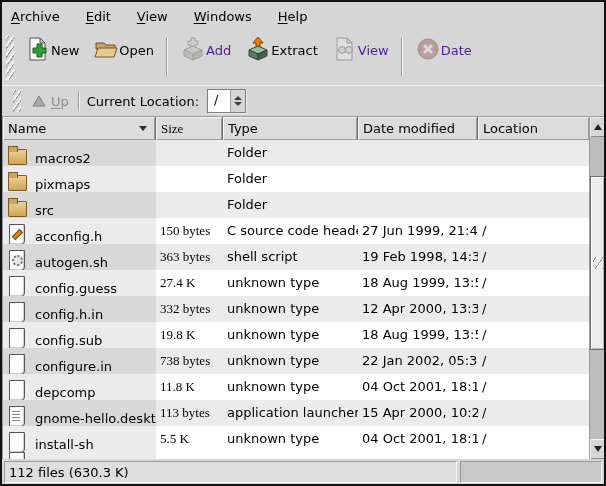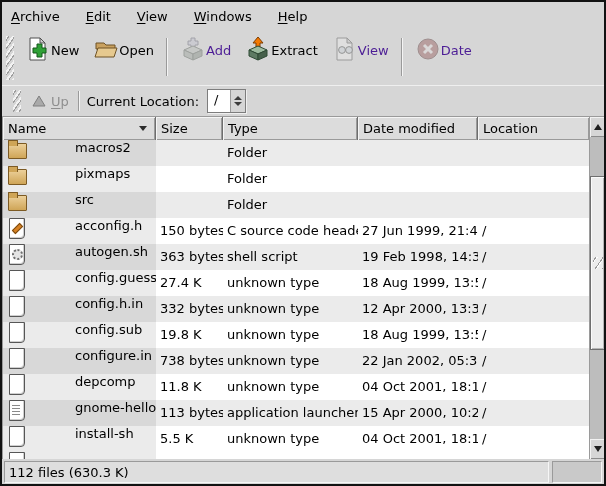--- a/index.html
+++ b/index.html
@@ -52,28 +52,28 @@
 
   
   .tablewrap { height:343px; flex:none; display:flex; border-top:1px solid #9a9a9a; border-left:1px solid #9a9a9a; }
   .cols { width:586px; flex:none; display:flex; flex-direction:column; background:#fff; overflow:hidden; }
   .thead { display:flex; height:23px; flex:none; }
   .th { background:#dcdcdc; position:relative; display:flex; align-items:center;
         padding:0 5px; border-right:1px solid #6e6e6e; flex:none;
         box-shadow:inset 1px 1px 0 #f5f5f5, inset -1px -1px 0 #9a9a9a; }
   .th .sort { width:0; height:0; border-left:4px solid transparent; border-right:4px solid transparent;
               border-top:5px solid #2c2c2c; margin-left:auto; margin-right:3px; }
-  .c-name { width:153px; } .c-size { width:67px; } .c-type { width:135px; }
+  .c-name { width:153px; } .c-size { width:67px;font-family:Liberation Serif, serif; } .c-type { width:135px; }
   .c-date { width:120px; } .c-loc { width:111px; border-right:none; }
 
   .tbody { height:320px; overflow:hidden; }
   .row { display:flex; height:26px; background:#fff; }
   .row.shaded { background:#ebebeb; }
   .cell { padding:5px 4px 0 4px; white-space:nowrap; overflow:hidden; flex:none; }
-  .cell-name { display:flex; align-items:flex-start; padding:0 0 0 4px; background:#ebebeb;gap:40px; }
+  .cell-name { display:flex; align-items:flex-end; padding:0 0 0 4px; background:#ebebeb; }
   .row.shaded .cell-name { background:#d8d8d8; }
 
   
   .ficon { width:20px; height:20px; position:relative; flex:none; margin-right:8px; }
   .row[data-icon="folder"] .ficon::after { content:""; position:absolute; left:1px; top:0; width:8px; height:5px;
       background:#cfa557; border:1px solid #7c5a23; border-bottom:none; border-radius:1px 1px 0 0; }
   .row[data-icon="folder"] .ficon::before { content:""; position:absolute; left:1px; top:3px; width:17px; height:14px;
       background:linear-gradient(#ecd09a,#cfa557); border:1px solid #7c5a23; border-radius:1px; }
   .row[data-icon^="page"] .ficon::before, .partial-row .ficon::before { content:""; position:absolute; left:2px; top:0;
       width:14px; height:19px; background:#fff; border:1px solid #565656; border-radius:0 0 4px 0;
@@ -98,21 +98,21 @@
   .sthumb { position:absolute; left:0; top:39px; width:15px; height:174px; background:#ececec;
             border:1px solid #6f6f6f; box-shadow:inset 1px 1px 0 #fbfbfb, inset -1px -1px 0 #b5b5b5; }
   .sthumb::after { content:""; position:absolute; left:2px; top:80px; width:10px; height:12px;
       background:repeating-linear-gradient(125deg, transparent 0 2px, #9a9a9a 2px 3px, #fdfdfd 3px 4px, transparent 4px 6px); }
 
   
   .statusgap { height:2px; flex:none; }
   .statusbar { height:22px; flex:none; display:flex; gap:3px; padding:0 2px; }
   .spanel { border:1px solid; border-color:#9a9a9a #f6f6f6 #f6f6f6 #9a9a9a; background:#dedede;
             display:flex; align-items:center; padding:1px 4px 0 4px; }
-  .spanel.left { width:545px; flex:none; }
+  .spanel.left { width:453px; flex:none; }
   .spanel.right { flex:1; background:#c9c9c9; }
 
   svg { display:block; }
 </style>
 </head>
 <body>
 
 <div class="window">
 
   <div class="menubar">

